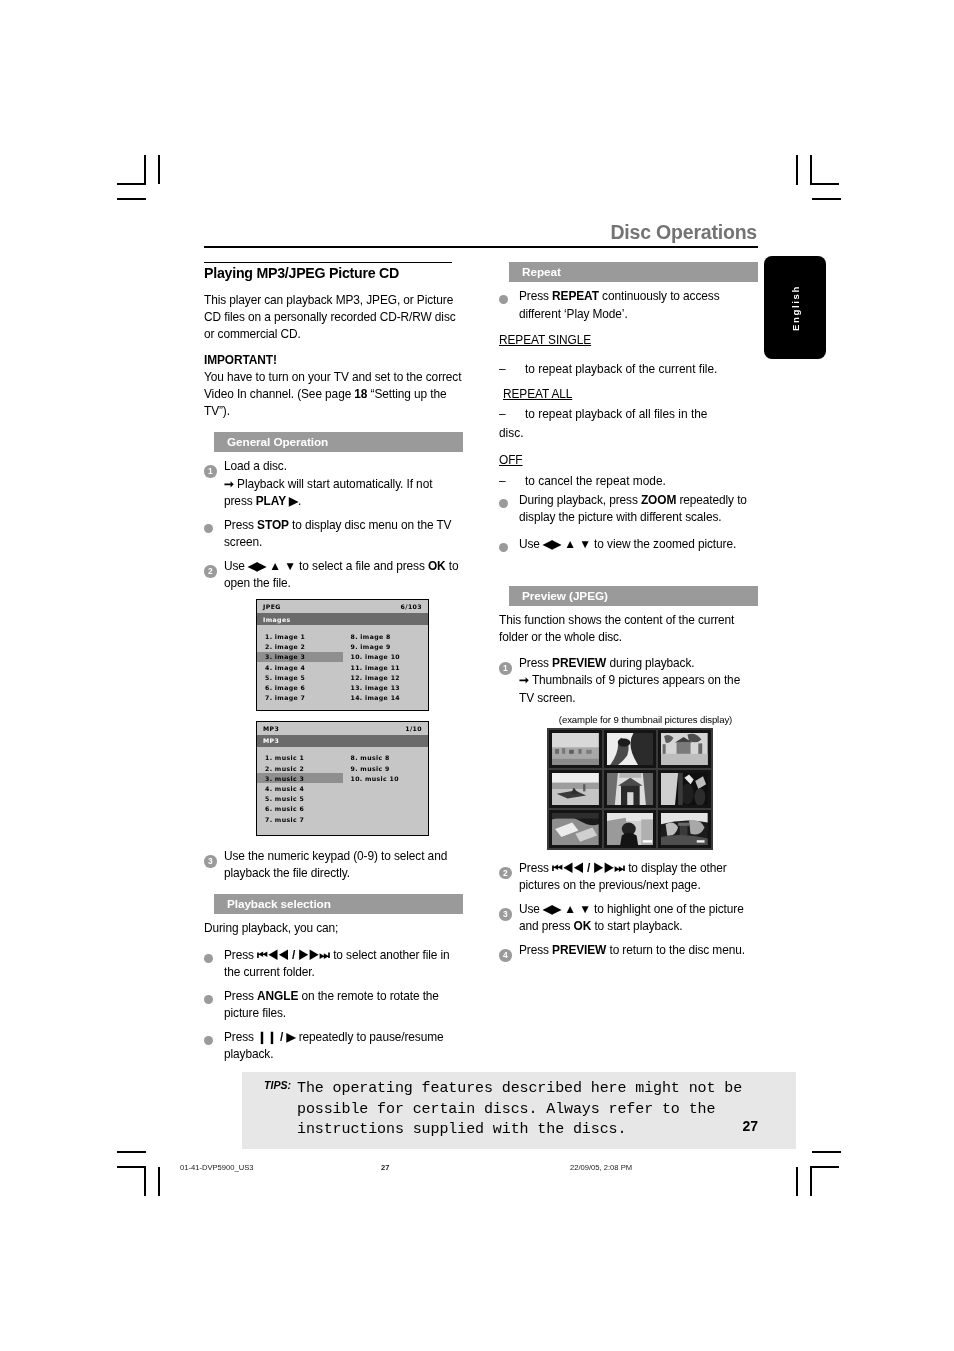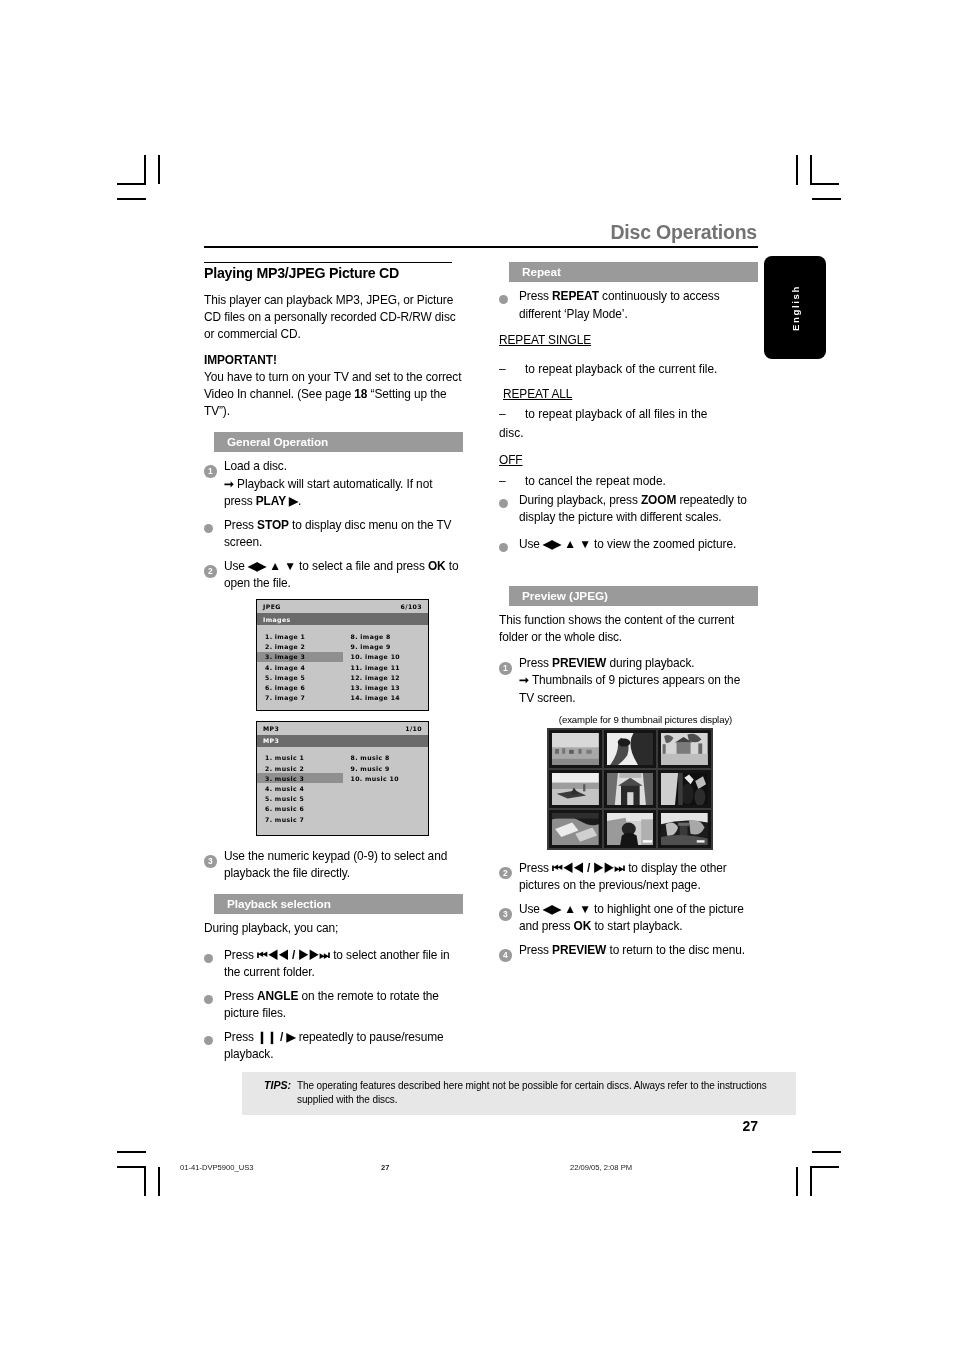--- a/index.html
+++ b/index.html
@@ -245,23 +245,24 @@
   .tips-label {
     flex: 0 0 47px;
     font-size: 10.6px;
     font-weight: bold;
     font-style: italic;
     padding-left: 14px;
     box-sizing: border-box;
   }
   .tips-text {
     flex: 1 1 auto;
-    font-size: 10px;
+    font-size: 15px;
     line-height: 1.38;
     letter-spacing: -0.1px;
+    font-family: Liberation Mono, monospace;
   }
 
   
   .pageno {
     position: absolute;
     left: 700px;
     top: 1118px;
     width: 58px;
     text-align: right;
     font-size: 14px;

